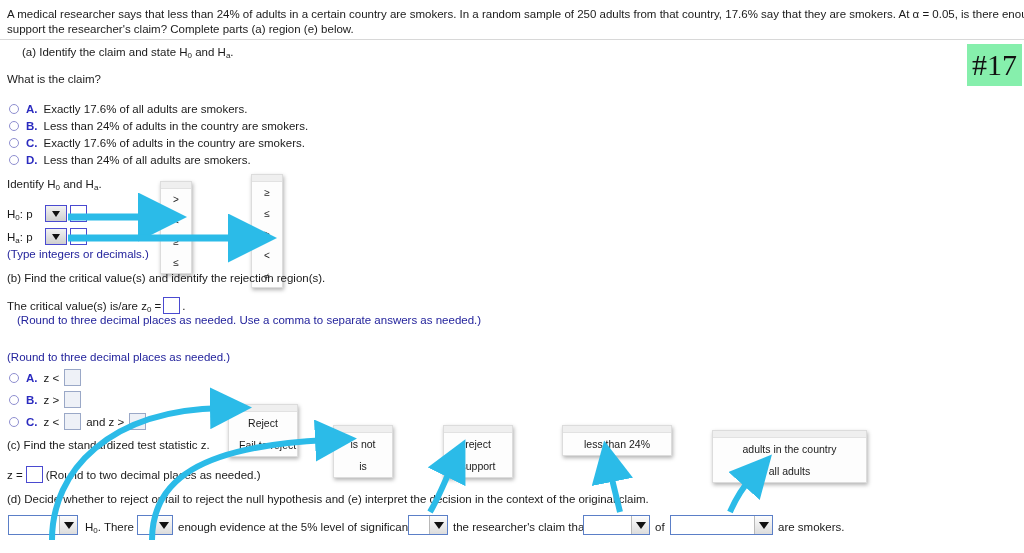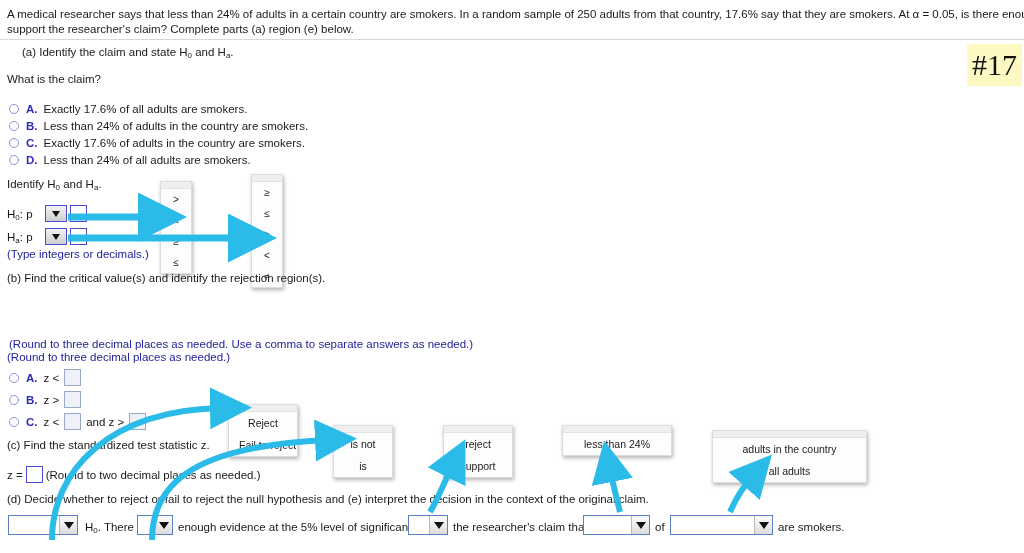--- a/index.html
+++ b/index.html
@@ -67,21 +67,21 @@
     font-size: 10.5px; color: #1a1a1a; text-align: center;
     padding: 5px 10px; white-space: nowrap;
   }
   .popup.ops .opt { font-size: 10px; padding: 5px 0; }
 
   
   #arrows { position: absolute; left: 0; top: 0; width: 1024px; height: 553px; pointer-events: none; }
 
   
   #badge {
-    position: absolute; background: #fef9c3; color: #111;
+    position: absolute; background: #86efac; color: #111;
     font-family: "Liberation Serif", serif; font-size: 30px;
     display: flex; align-items: center; justify-content: center;
   }
   sub { font-size: 8px; vertical-align: -2px; }
 </style>
 </head>
 <body>
 
 <div id="page">
 
@@ -142,21 +142,24 @@
     <div class="hdr"></div>
     <div class="opt">≥</div>
     <div class="opt">≤</div>
     <div class="opt">&gt;</div>
     <div class="opt">&lt;</div>
     <div class="opt">≠</div>
   </div>
 
   <div class="txt" style="left:7px; top:271px;">(b) Find the critical value(s) and identify the rejection region(s).</div>
 
-  <div class="txt navy" style="left:9px; top:313px;margin-top:24px;">(Round to three decimal places as needed. Use a comma to separate answers as needed.)</div>
+  <div class="txt" style="left:7px; top:297px;">
+    <span>The critical value(s) is/are z<sub>0</sub> =</span><span class="abox" style="margin:0 2px;"></span><span>.</span>
+  </div>
+  <div class="txt navy" style="left:17px; top:313px;">(Round to three decimal places as needed. Use a comma to separate answers as needed.)</div>
 
   <div class="txt navy" style="left:7px; top:350px;">(Round to three decimal places as needed.)</div>
 
   <div class="choice" style="left:9px; top:369px;">
     <span class="radio"></span>
     <span class="clabel">A.</span>
     <span class="ctext">z &lt;</span>
     <span class="abox grey" style="margin-left:5px;"></span>
   </div>
   <div class="choice" style="left:9px; top:391px;">

